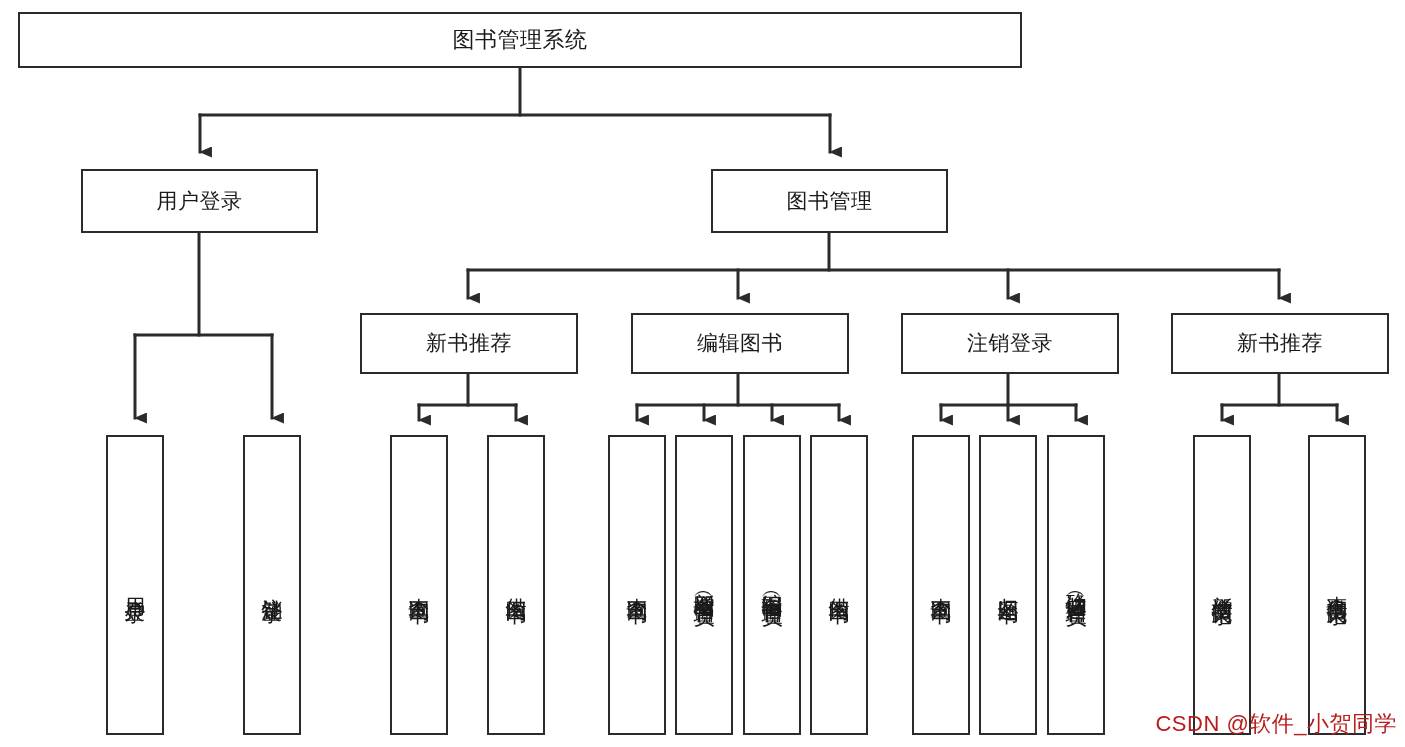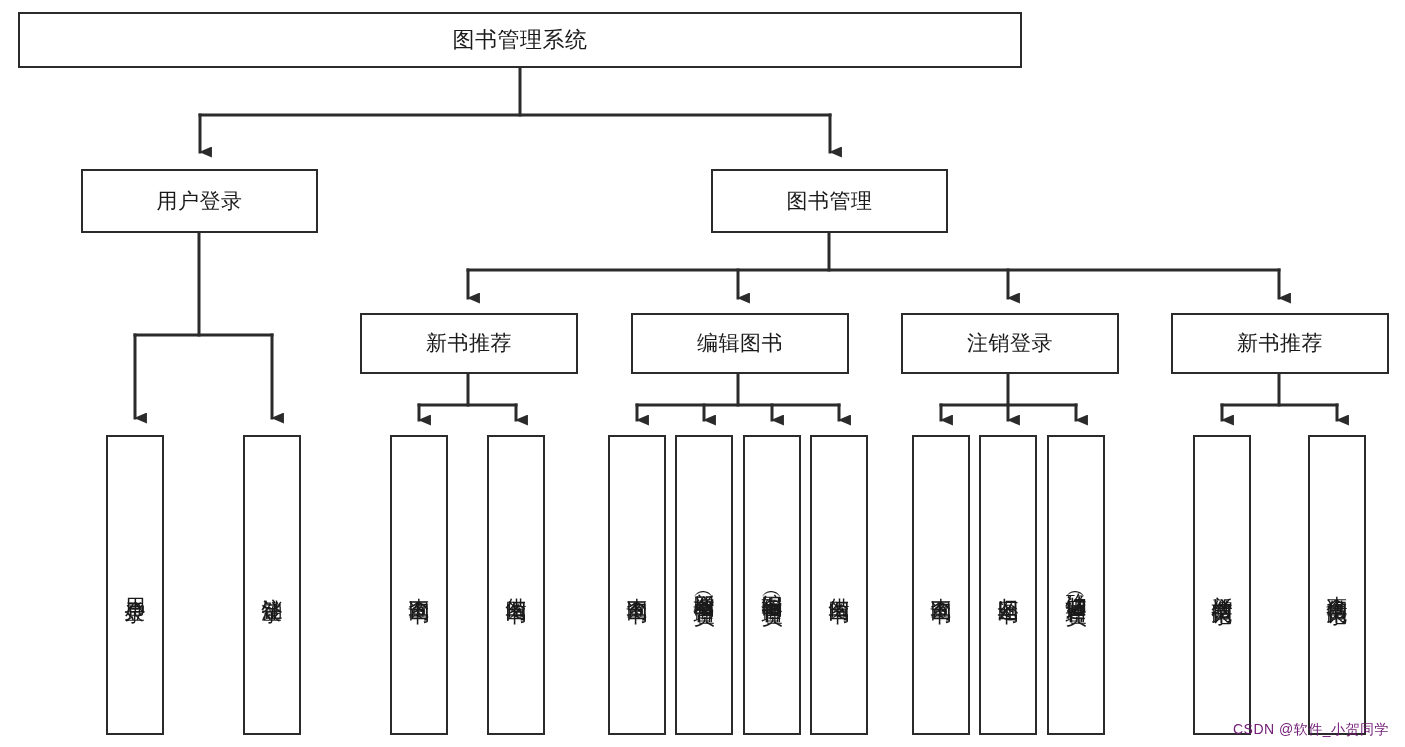--- a/index.html
+++ b/index.html
@@ -55,24 +55,24 @@
     writing-mode: vertical-rl;
     text-orientation: upright;
     font-size: 21px;
     line-height: 1.15;
     letter-spacing: 2px;
     white-space: normal;
     max-height: 268px;
   }
   #watermark {
     position: absolute;
-    right: 16px;
+    right: 8px;
     bottom: 8px;
-    font-size: 14px;
-    color: #701a75;
+    font-size: 22px;
+    color: #b91c1c;
     letter-spacing: 0.5px;
     z-index: 3;
     user-select: none;
   }
 </style>
 </head>
 <body>
 
 <div id="canvas">
 

